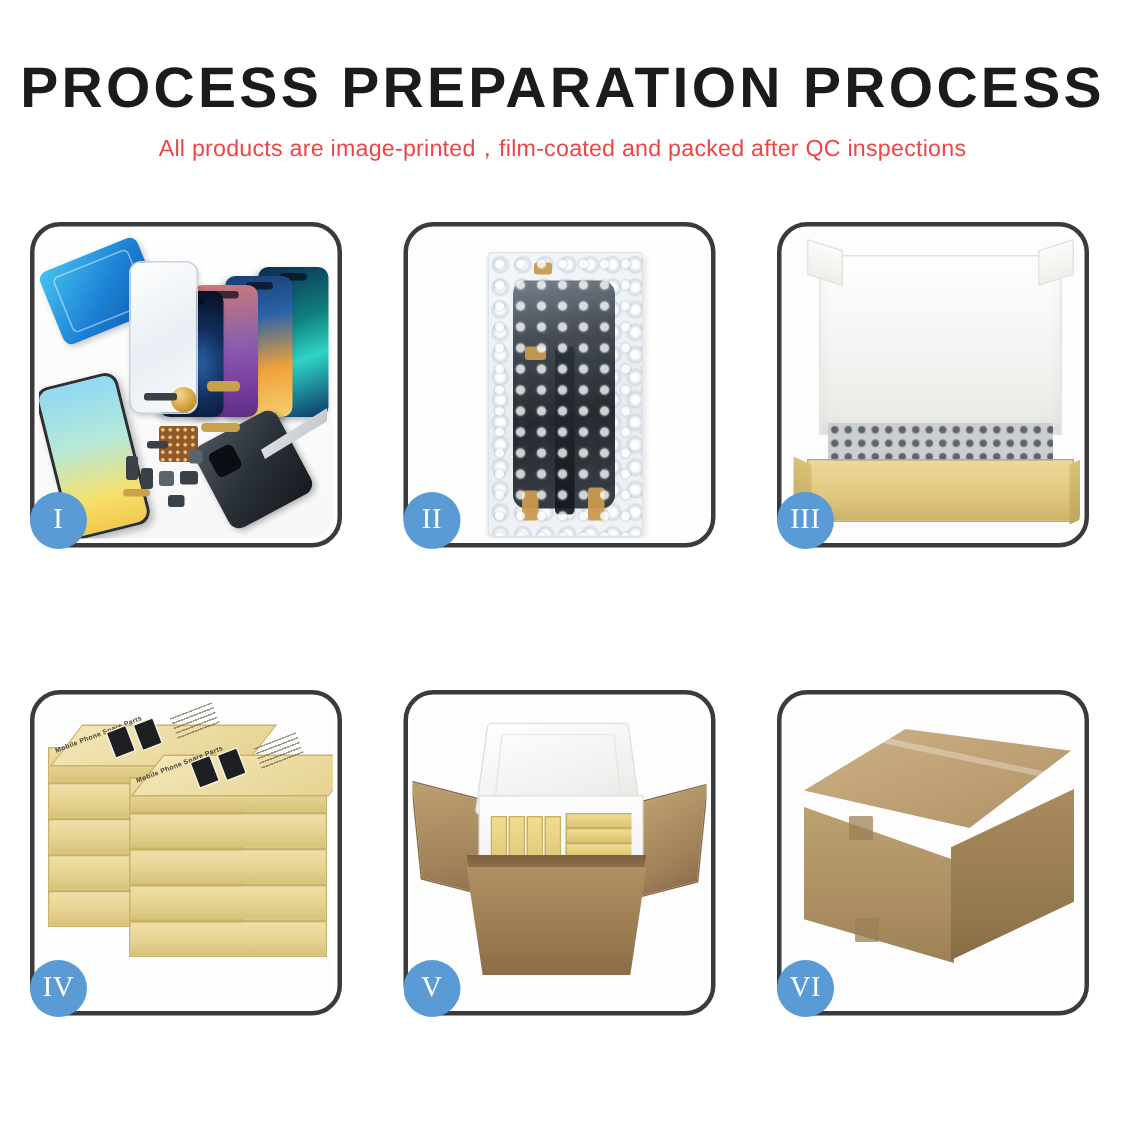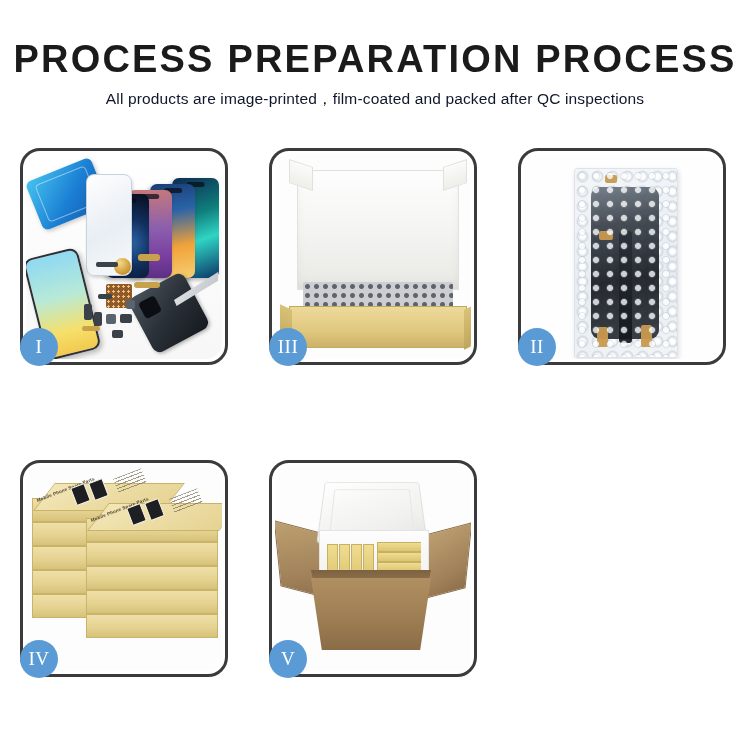--- a/index.html
+++ b/index.html
@@ -30,21 +30,21 @@
     letter-spacing: 2.2px;
     color: #1b1b1b;
     font-family: "Liberation Sans", sans-serif;
     line-height: 1.05;
   }
   .subtitle {
     margin: 0;
     padding-top: 9px;
     font-size: 15.5px;
     font-weight: 400;
-    color: #0f172a;
+    color: #ef4444;
     letter-spacing: 0.15px;
     font-family: "Liberation Sans", sans-serif;
   }
 
   
   .grid {
     position: absolute;
     top: 148px;
     left: 20px;
     width: 715px;
@@ -353,41 +353,41 @@
       <div class="part l" style="left:100px;top:146px;width:9px;height:9px;"></div>
       <div class="part" style="left:58px;top:150px;width:8px;height:16px;"></div>
       <div class="part flex" style="left:56px;top:172px;width:18px;height:5px;"></div>
       <div class="part" style="left:86px;top:176px;width:11px;height:8px;"></div>
       <div class="tweezer"></div>
     </div>
     <div class="badge">I</div>
   </div>
 
   <div class="panel">
-    <div class="panel-media p3">
-      <div class="tray-lid"></div>
-      <div class="grey-foam"></div>
-      <div class="tray-base"></div>
-    </div>
-    <div class="badge">III</div>
-  </div>
-
-  <div class="panel">
     <div class="panel-media p2">
       <div class="bubble-bag">
         <div class="inner-screen"></div>
         <div class="flex-strip"></div>
         <div class="tape" style="left:30px;top:6px;width:12px;height:8px;"></div>
         <div class="tape" style="left:24px;top:62px;width:14px;height:9px;"></div>
         <div class="tape" style="left:22px;top:158px;width:11px;height:20px;"></div>
         <div class="tape" style="left:66px;top:156px;width:11px;height:22px;"></div>
         <div class="bubble-overlay"></div>
       </div>
     </div>
     <div class="badge">II</div>
+  </div>
+
+  <div class="panel">
+    <div class="panel-media p3">
+      <div class="tray-lid"></div>
+      <div class="grey-foam"></div>
+      <div class="tray-base"></div>
+    </div>
+    <div class="badge">III</div>
   </div>
 
   <div class="panel">
     <div class="panel-media p4">
       <div class="stack">
         <div class="sbox" style="left:0;top:108px;width:128px;height:22px;"></div>
         <div class="sbox" style="left:0;top:84px;width:128px;height:22px;"></div>
         <div class="sbox" style="left:0;top:60px;width:128px;height:22px;"></div>
         <div class="sbox" style="left:0;top:36px;width:128px;height:22px;"></div>
         <div class="sbox" style="left:0;top:12px;width:128px;height:22px;">
@@ -428,14 +428,25 @@
         <div class="ybar" style="left:50px;top:12px;width:44px;height:8px;"></div>
         <div class="ybar" style="left:50px;top:22px;width:44px;height:8px;"></div>
         <div class="ybar" style="left:50px;top:32px;width:44px;height:8px;"></div>
       </div>
       <div class="carton-inner-rim"></div>
       <div class="carton-front"></div>
     </div>
     <div class="badge">V</div>
   </div>
 
+  <div class="panel">
+    <div class="panel-media p6">
+      <div class="ship-top"></div>
+      <div class="ship-left"></div>
+      <div class="ship-right"></div>
+      <div class="ship-seam"></div>
+      <div class="ship-tape" style="left:42px;top:78px;width:16px;height:16px;"></div>
+      <div class="ship-tape" style="left:46px;top:146px;width:16px;height:16px;"></div>
+    </div>
+    <div class="badge">VI</div>
+  </div>
 
 </div>
 
 </body></html>

